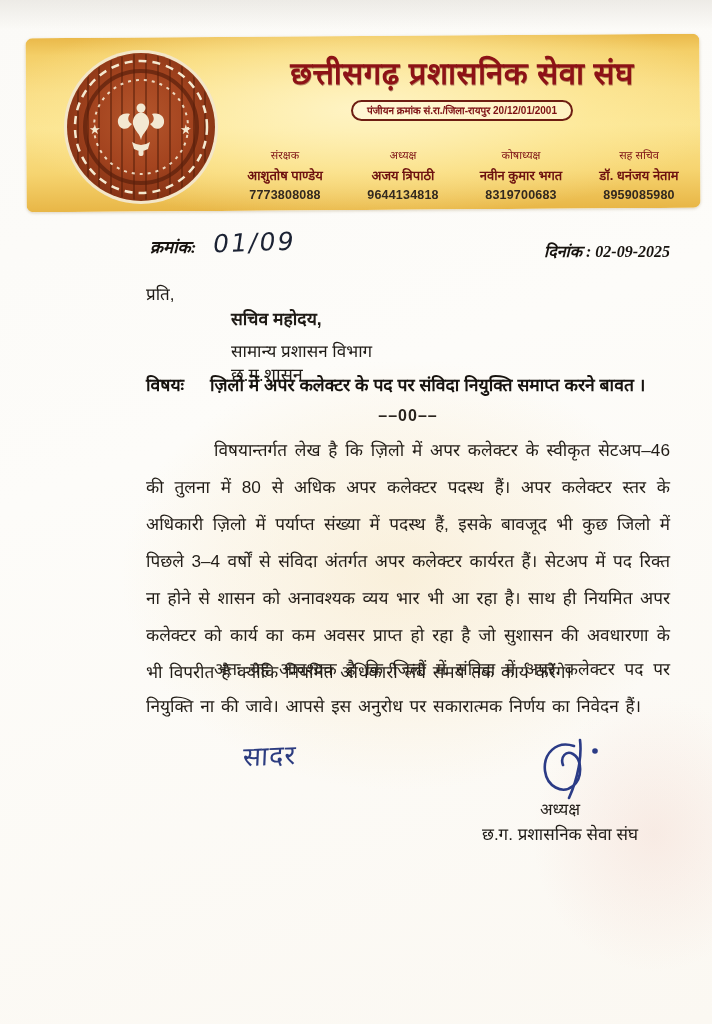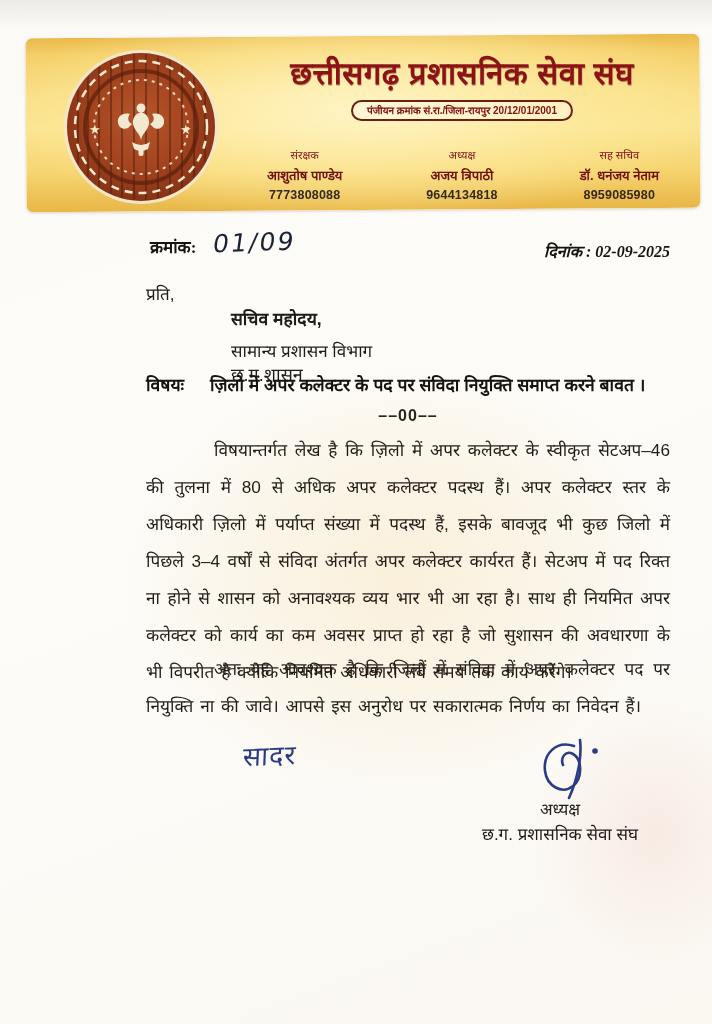--- a/index.html
+++ b/index.html
@@ -72,21 +72,21 @@
     display:flex; justify-content:space-between; text-align:center;
   }
   .officer { flex:1 1 0; padding:0 2px; }
   .officer .role  { font-size:11px;   font-weight:normal; color:#7c1013; white-space:nowrap; }
   .officer .name  { font-size:13px;   font-weight:bold; color:#6e1210; margin-top:4px; white-space:nowrap; }
   .officer .phone { font-size:12.5px; font-weight:bold; color:#33291f; margin-top:4px; letter-spacing:0.2px; }
 
   
   .ref-line { position:absolute; left:150px; top:230px; width:520px; height:44px; }
   .ref-label {
-    font-family:"Liberation Serif", serif; font-weight:bold;
+    font-family:"Liberation Serif", serif; font-style:italic; font-weight:bold;
     font-size:17px; color:#17130f;
   }
   .ref-value {
     display:inline-block; margin-left:12px;
     font-family:"DejaVu Sans", sans-serif;
     font-size:25px; color:#1b2233;
     transform:skewX(-10deg) rotate(-2deg) translateY(-2px);
     letter-spacing:2px;
   }
   .date-line {
@@ -205,20 +205,25 @@
       <div class="role">संरक्षक</div>
       <div class="name">आशुतोष पाण्डेय</div>
       <div class="phone">7773808088</div>
     </div>
     <div class="officer">
       <div class="role">अध्यक्ष</div>
       <div class="name">अजय त्रिपाठी</div>
       <div class="phone">9644134818</div>
     </div>
     <div class="officer">
+      <div class="role">कोषाध्यक्ष</div>
+      <div class="name">नवीन कुमार भगत</div>
+      <div class="phone">8319700683</div>
+    </div>
+    <div class="officer">
       <div class="role">सह सचिव</div>
       <div class="name">डॉ. धनंजय नेताम</div>
       <div class="phone">8959085980</div>
     </div>
   </div>
 
   <div class="ref-line">
     <span class="ref-label">क्रमांक:</span>
     <span class="ref-value">01/09</span>
   </div>

